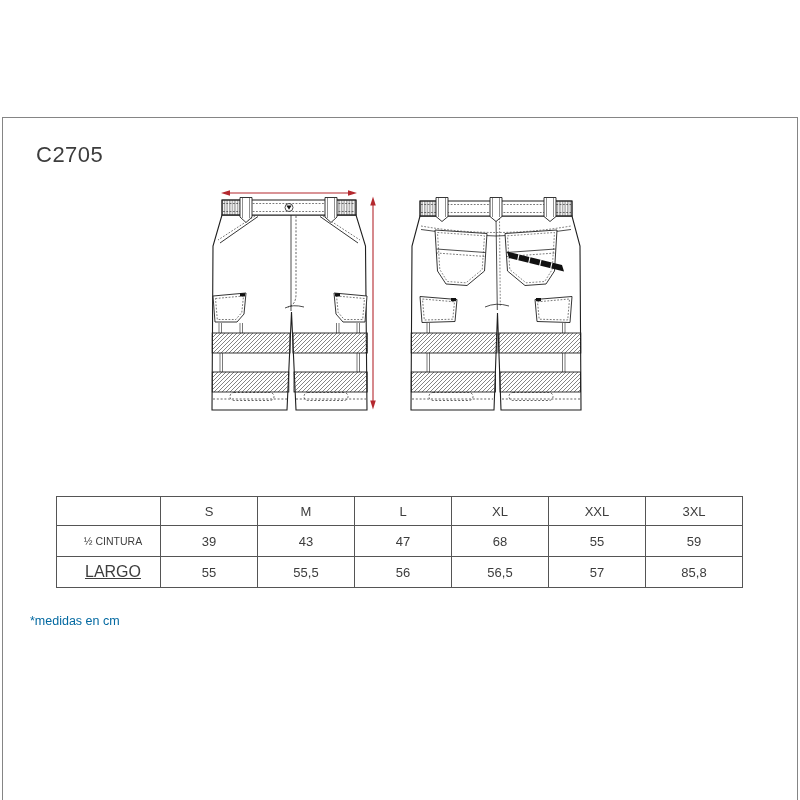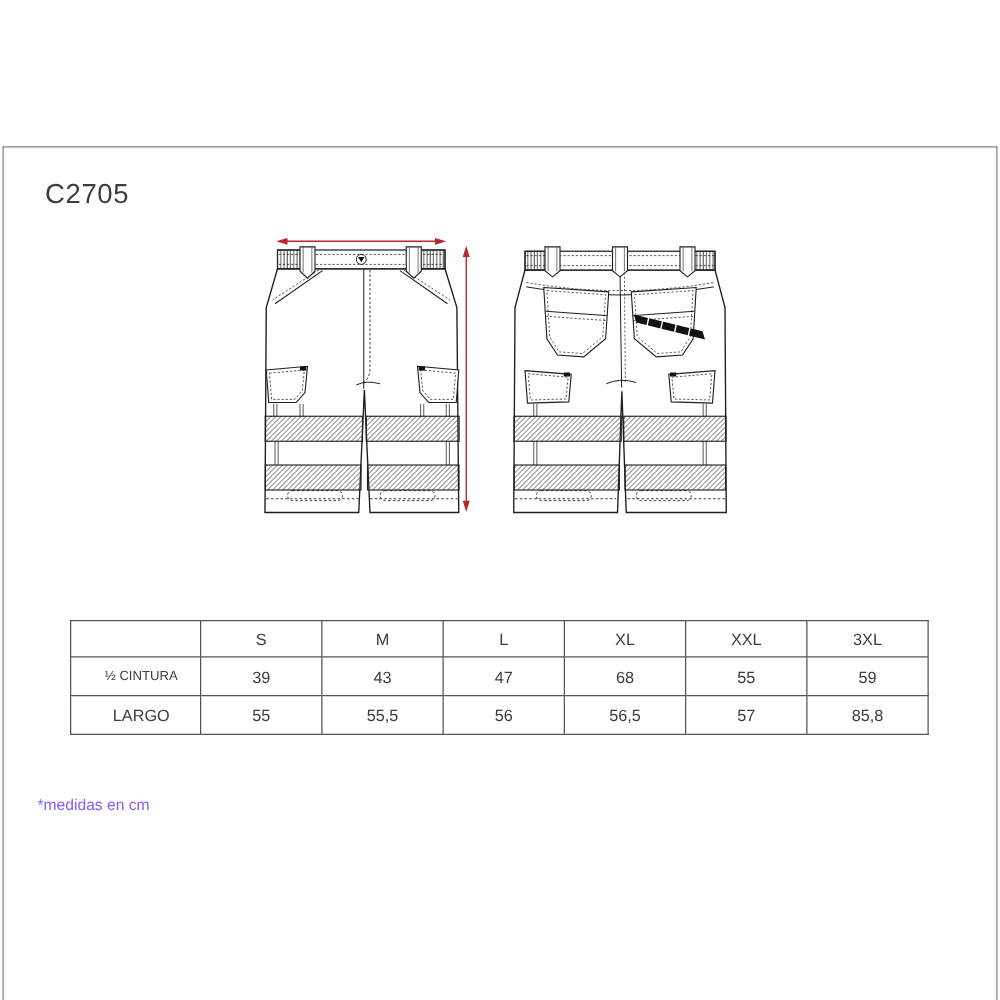--- a/index.html
+++ b/index.html
@@ -22,23 +22,23 @@
   .size-table td,.size-table th{
     border:1px solid #555;font-weight:400;color:#3d3d3d;
     text-align:center;vertical-align:middle;padding:0;
   }
   .size-table thead tr{height:29px;}
   .size-table tbody tr{height:31px;}
   .size-table th{font-size:13px;}
   .size-table td{font-size:13px;}
   .size-table td.rowlabel{text-align:center;padding-left:9px;}
   .size-table tbody tr:nth-child(1) td.rowlabel{font-size:10.5px;}
-  .size-table tbody tr:nth-child(2) td.rowlabel{font-size:13px;}
+  .size-table tbody tr:nth-child(2) td.rowlabel{font-size:16px;text-decoration:underline;}
   .footnotes{
-    position:absolute;left:30px;top:637px;font-size:12.5px;line-height:15.5px;color:#8b5cf6;
+    position:absolute;left:30px;top:614px;font-size:12.5px;line-height:15.5px;color:#0369a1;
   }
 </style>
 </head>
 <body>
 
 <div class="page">
 
   <div class="frame"></div>
 
   <div class="title">C2705</div>

